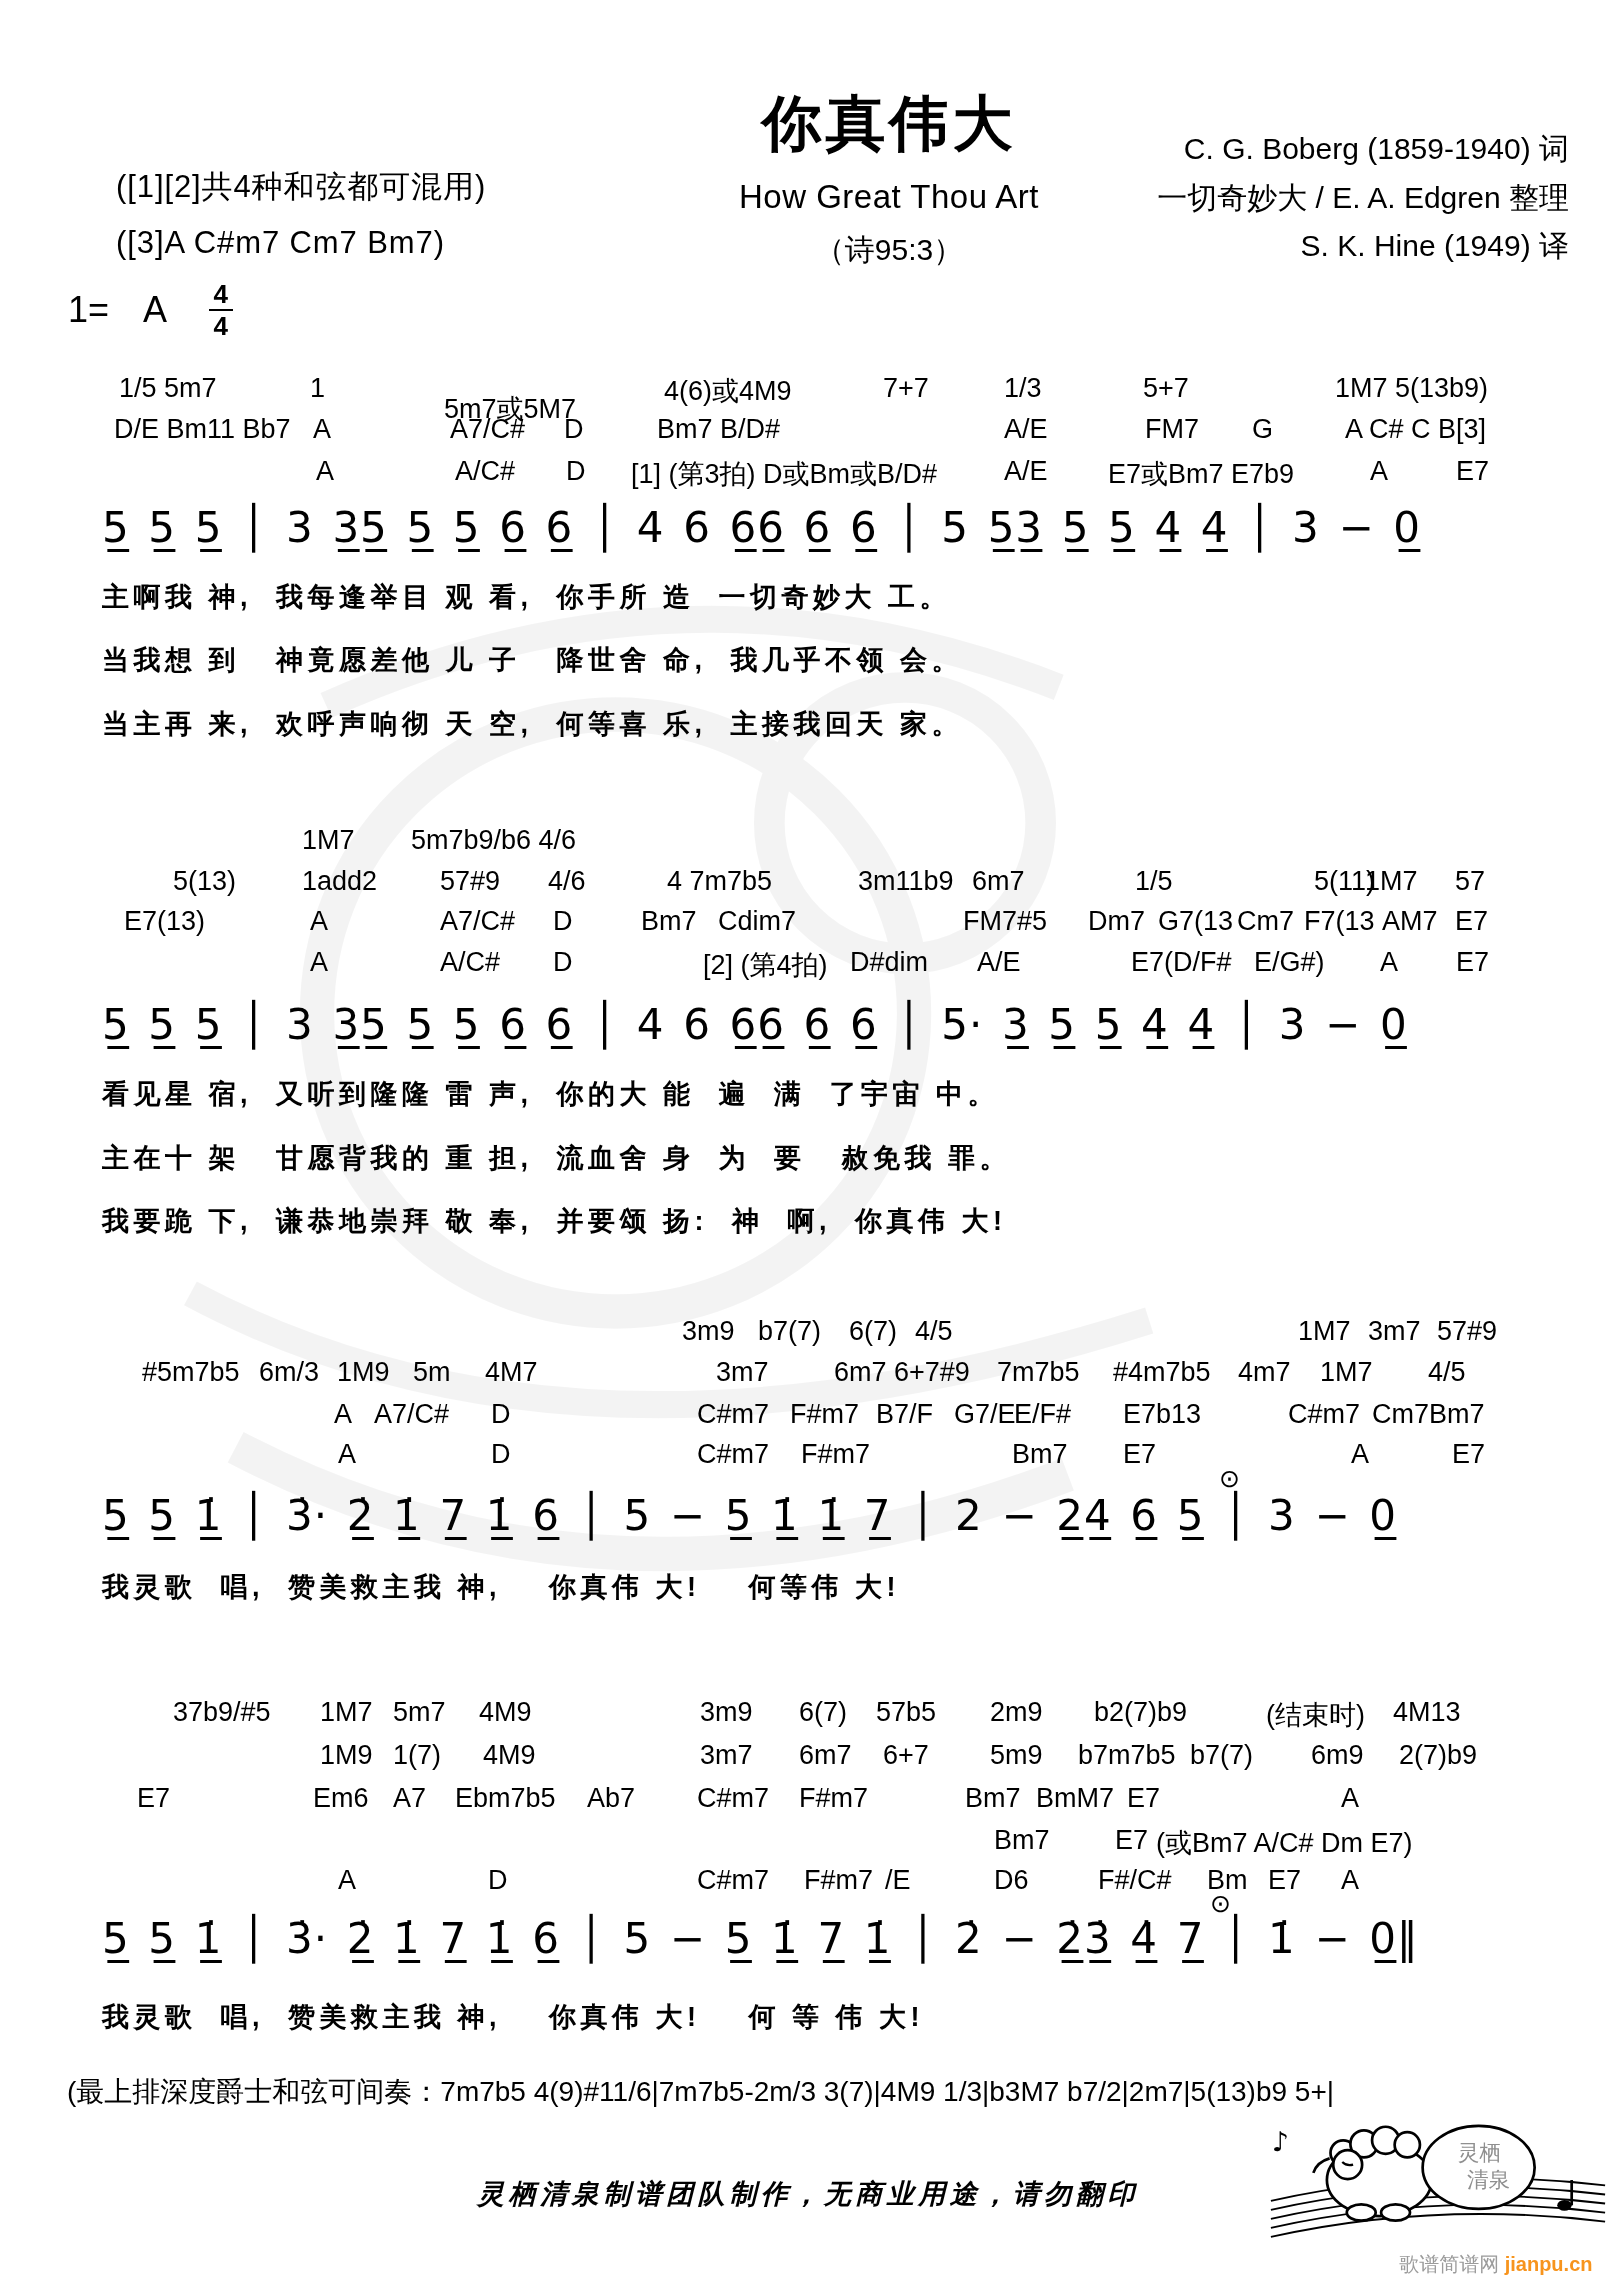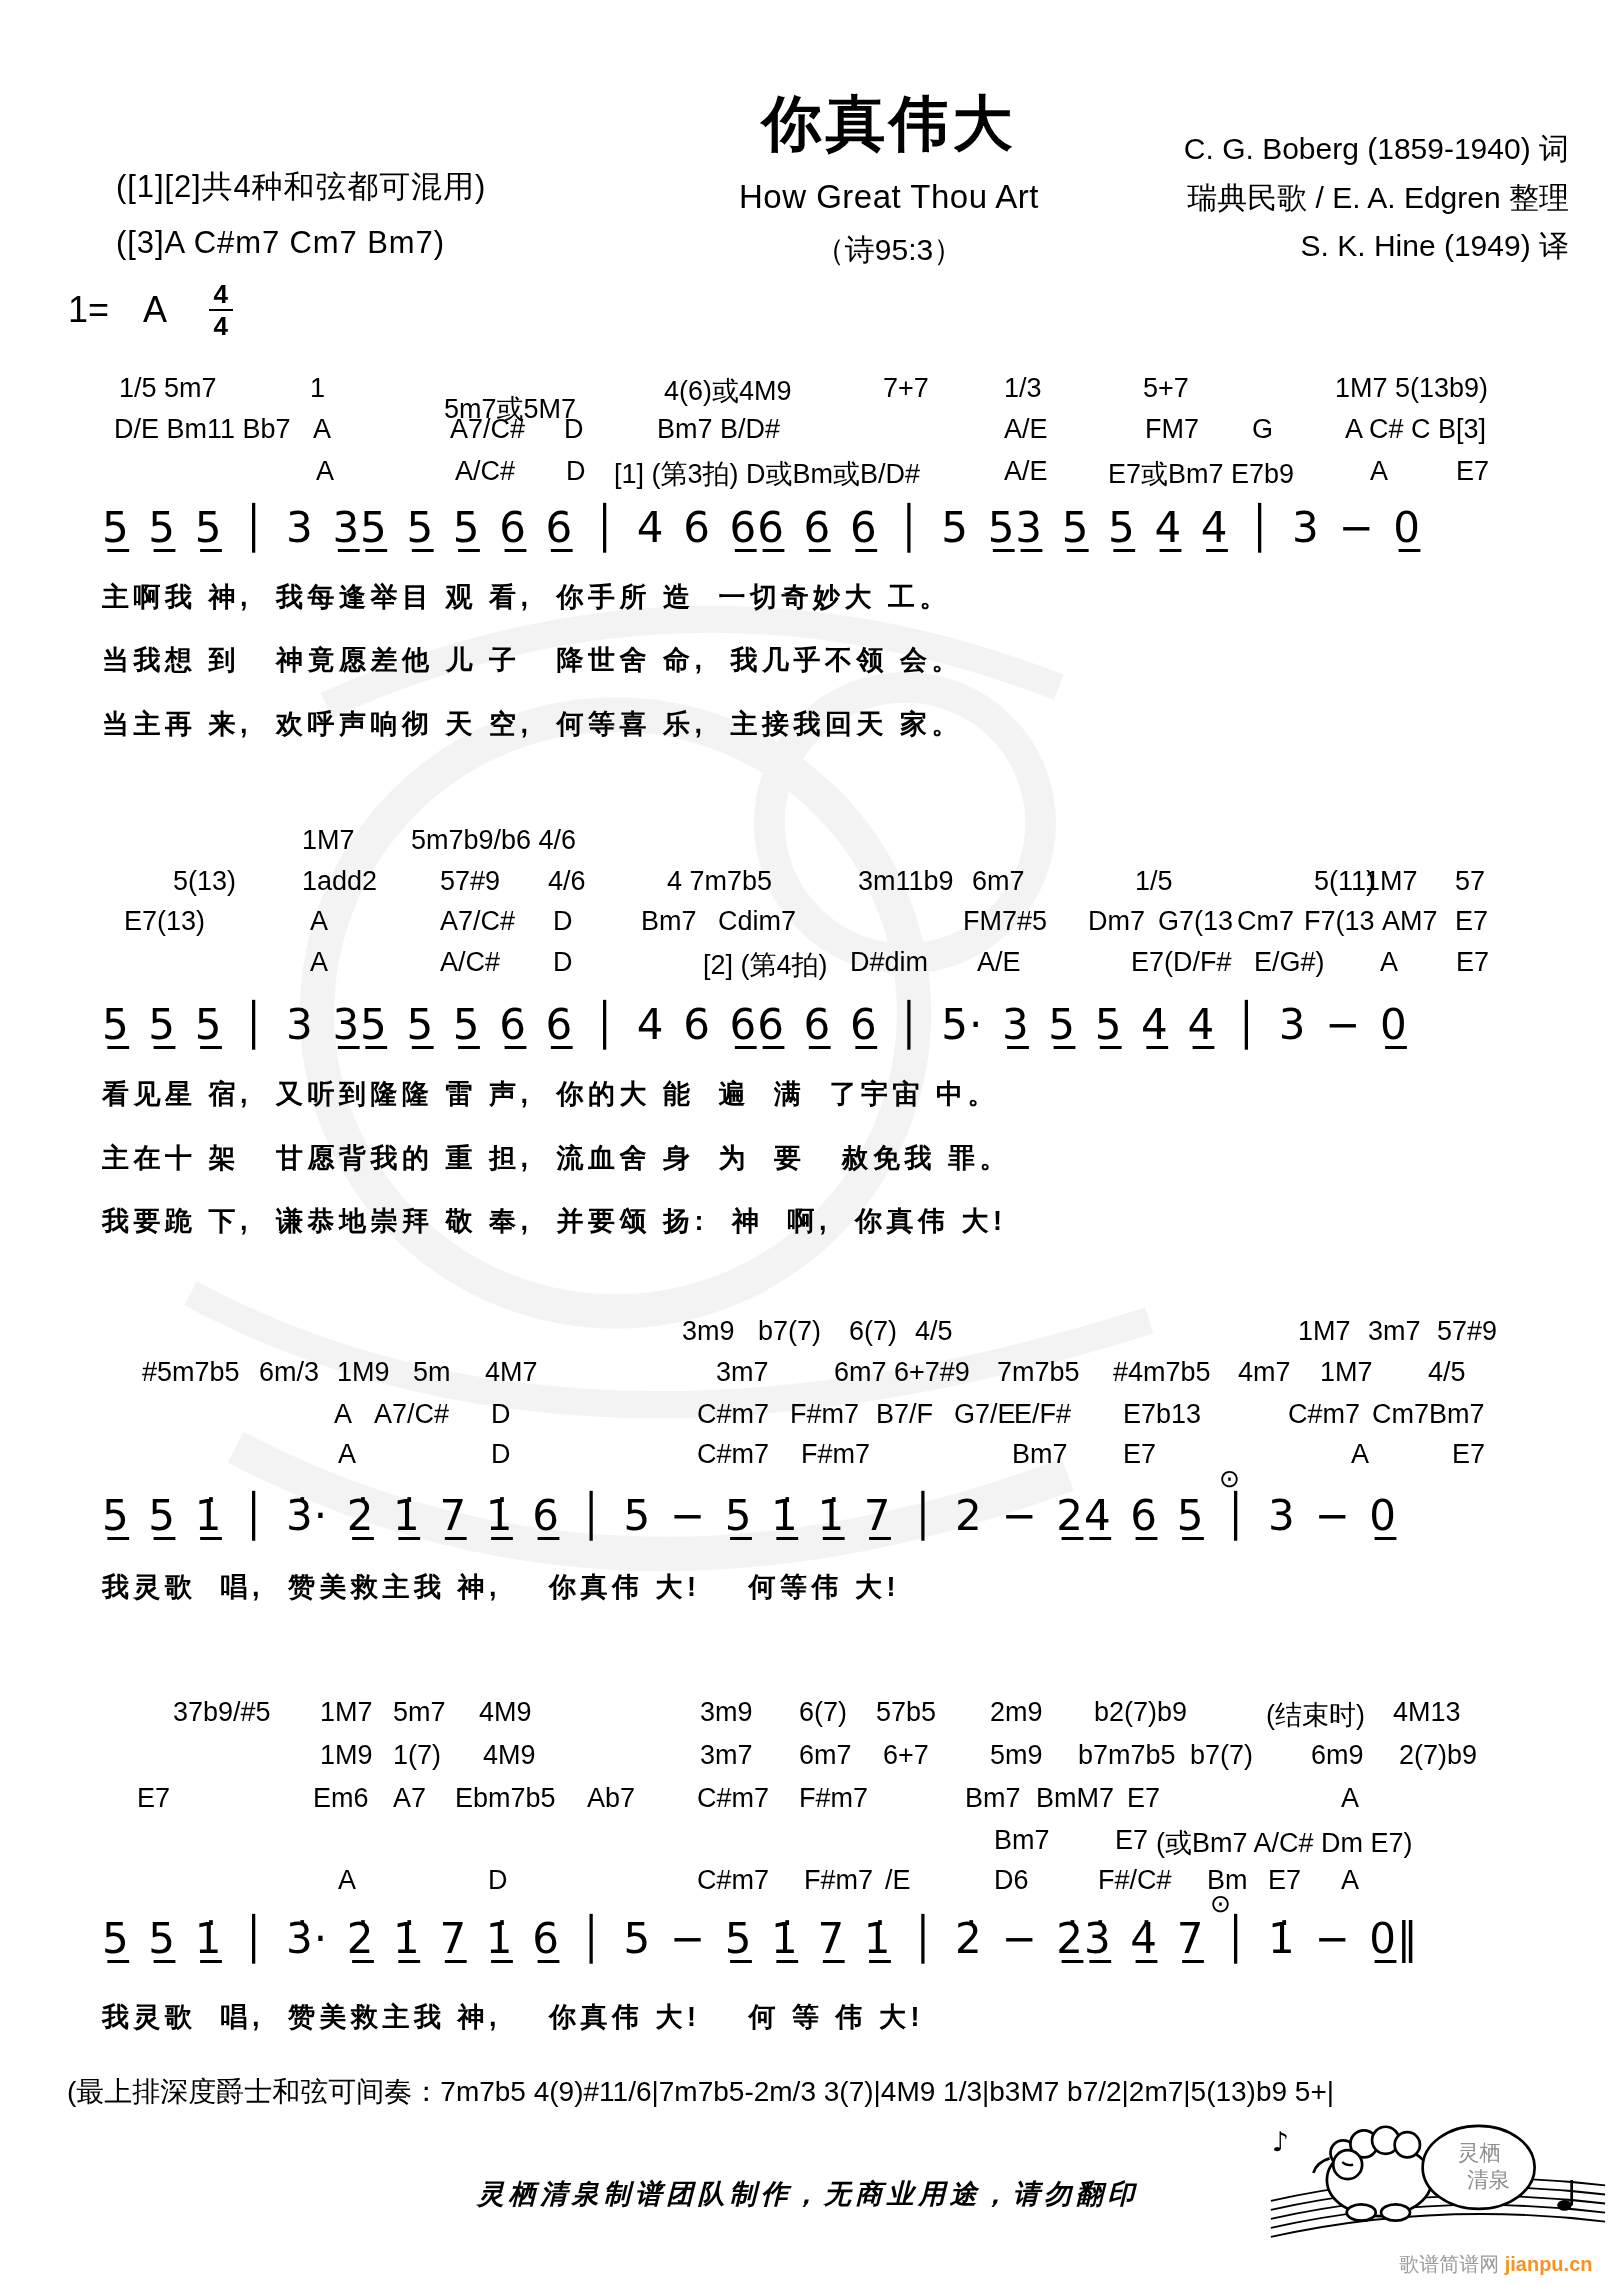--- a/index.html
+++ b/index.html
@@ -51,21 +51,21 @@
   <div class="hint abs" style="left:116px;top:225px">([3]A C#m7 Cm7 Bm7)</div>
 
   <div class="titleblock abs" style="left:663px;top:94px;width:452px">
     <div class="title">你真伟大</div>
     <div class="subtitle">How Great Thou Art</div>
     <div class="scripture">（诗95:3）</div>
   </div>
 
   <div class="credits abs" style="top:125px;right:47px">
     <div>C. G. Boberg (1859-1940) 词</div>
-    <div>瑞典民歌 / E. A. Edgren 整理</div>
+    <div>一切奇妙大 / E. A. Edgren 整理</div>
     <div>S. K. Hine (1949) 译</div>
   </div>
 
   <div class="keyrow abs" style="left:68px;top:280px">
     <span>1=</span>
     <span class="keyval">A</span>
     <span class="frac">
       <span class="num">4</span>
       <span class="den">4</span>
     </span>
@@ -89,21 +89,21 @@
       <span class="tok" style="left: 657px;">Bm7 B/D#</span>
       <span class="tok" style="left: 1004px;">A/E</span>
       <span class="tok" style="left: 1145px;">FM7</span>
       <span class="tok" style="left: 1252px;">G</span>
       <span class="tok" style="left: 1345px;">A C# C B[3]</span>
     </div>
   <div class="chordrow" style="top:456px">
       <span class="tok" style="left: 316px;">A</span>
       <span class="tok" style="left: 455px;">A/C#</span>
       <span class="tok" style="left: 566px;">D</span>
-      <span class="tok" style="left: 614px;">[1] (第3拍) D或Bm或B/D#</span>
+      <span class="tok" style="left: 631px;">[1] (第3拍) D或Bm或B/D#</span>
       <span class="tok" style="left: 1004px;">A/E</span>
       <span class="tok" style="left: 1108px;">E7或Bm7 E7b9</span>
       <span class="tok" style="left: 1370px;">A</span>
       <span class="tok" style="left: 1456px;">E7</span>
     </div>
   <div class="melody" style="left:102px;top:503px">5̲ 5̲ 5̲ │ 3 3̲5̲ 5̲ 5̲ 6̲ 6̲ │ 4 6 6̲6̲ 6̲ 6̲ │ 5 5̲3̲ 5̲ 5̲ 4̲ 4̲ │ 3 − 0̲</div>
   <div class="lyric" style="left:102px;top:579px">主啊我 神,  我每逢举目 观 看,  你手所 造  一切奇妙大 工。</div>
   <div class="lyric" style="left:102px;top:642px">当我想 到   神竟愿差他 儿 子   降世舍 命,  我几乎不领 会。</div>
   <div class="lyric" style="left:102px;top:706px">当主再 来,  欢呼声响彻 天 空,  何等喜 乐,  主接我回天 家。</div>
 

